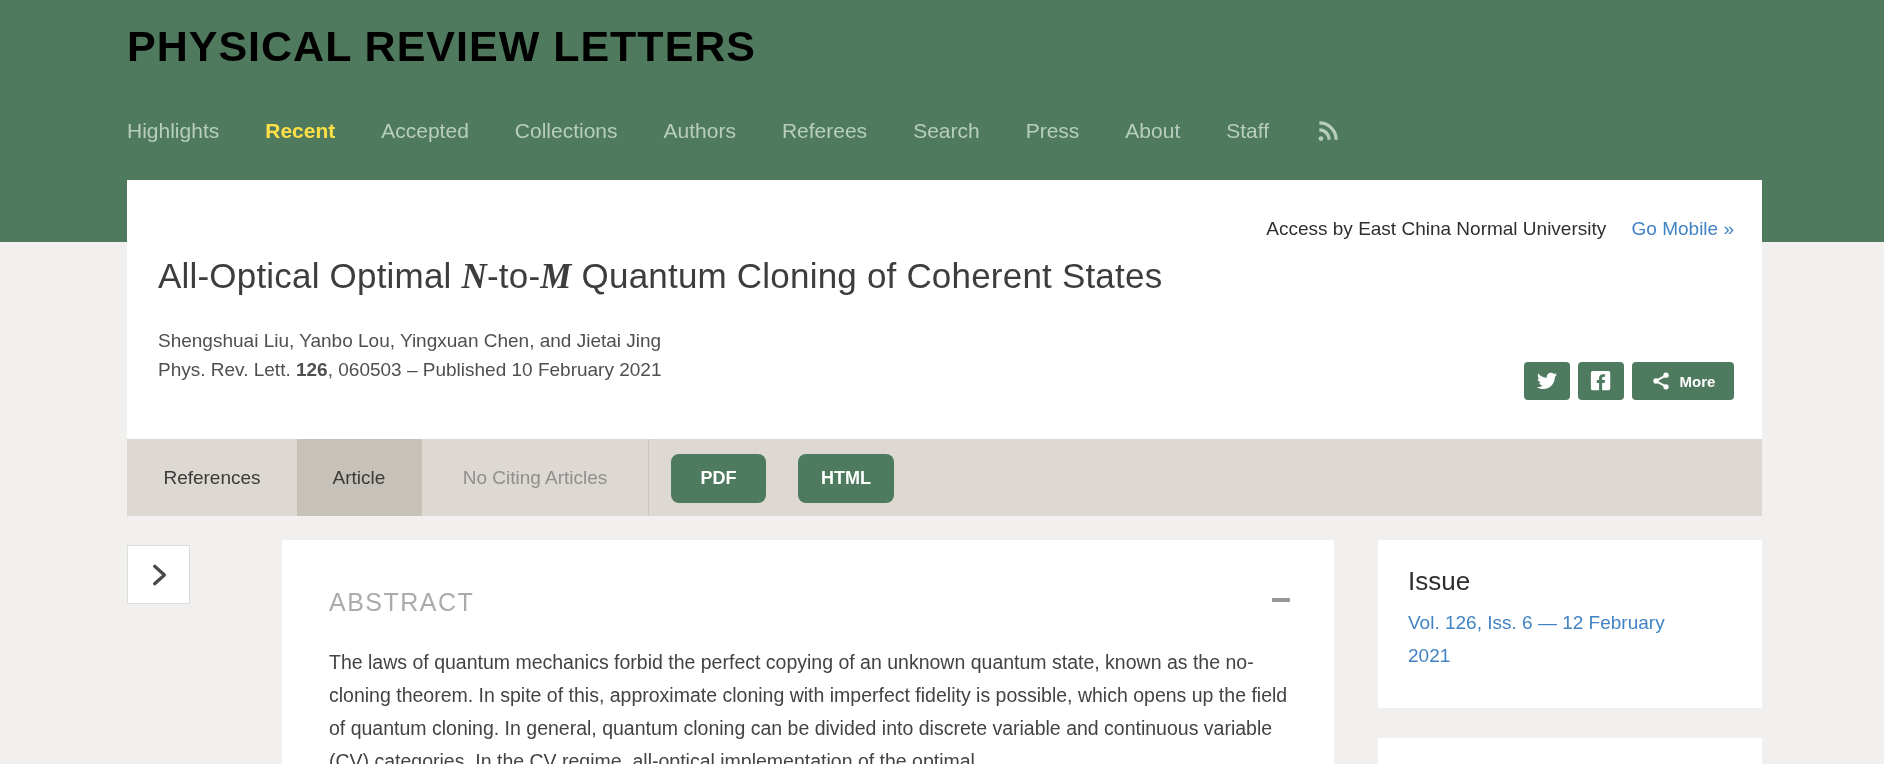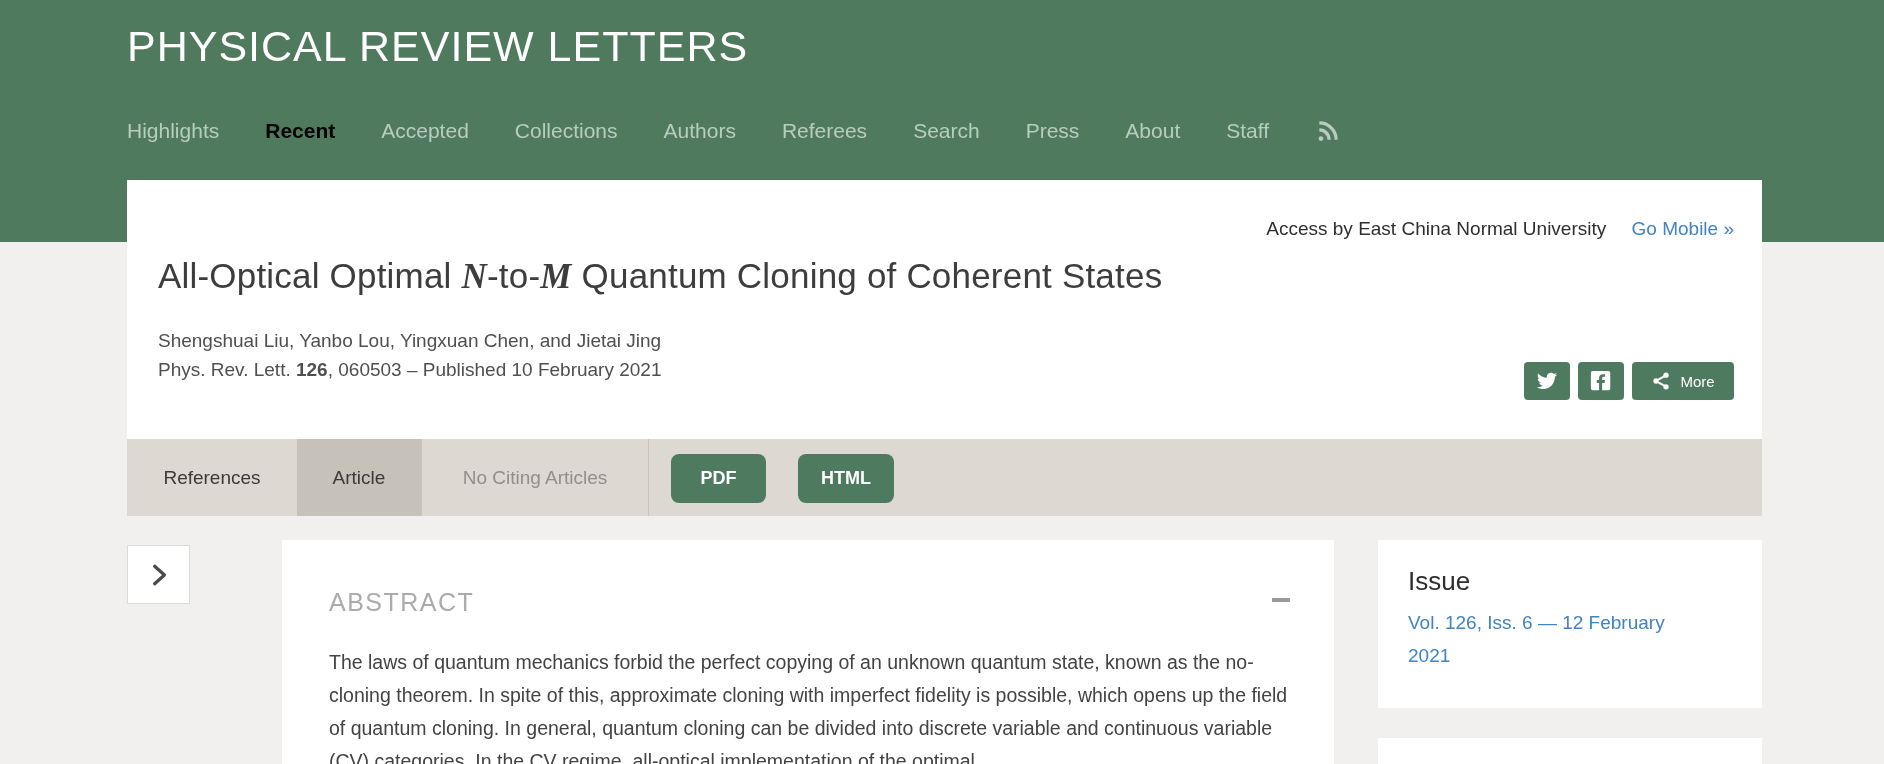--- a/index.html
+++ b/index.html
@@ -10,30 +10,30 @@
     position:relative;
   }
 
   
   .banner {
     position:absolute; left:0; top:0; width:1884px; height:242px;
     background:#507a5e;
   }
   .logo {
     position:absolute; left:127px; top:22px;
-    font-size:43px; font-weight:400; letter-spacing:1px;
-    color:#ffffff;
+    font-size:43px; font-weight:700; letter-spacing:1px;
+    color:#000000;
   }
   .nav {
     position:absolute; left:127px; top:118px;
     display:flex; align-items:center; gap:46px;
     font-size:21px; color:#b7cebf;
   }
   .nav-item { cursor:pointer; white-space:nowrap; }
-  .nav-item.active { color:#000000; font-weight:700; }
+  .nav-item.active { color:#fde047; font-weight:700; }
   .rss { width:26px; height:26px; display:block; }
 
   
   .main-card {
     position:absolute; left:127px; top:180px; width:1635px; height:336px;
     background:#ffffff;
   }
   .access-line {
     position:absolute; top:38px; right:28px;
     font-size:19px; color:#2f2f2f;
@@ -58,21 +58,21 @@
   }
   .citation .vol { font-weight:700; }
 
   .share-row { position:absolute; top:182px; right:28px; display:flex; gap:8px; }
   .share-btn {
     height:38px; background:#4e7b5f; border-radius:4px;
     display:flex; align-items:center; justify-content:center;
     cursor:pointer; color:#fff;
   }
   .share-btn.sq { width:46px; }
-  .share-btn.more { width:102px; gap:9px; font-size:15px; font-weight:400; }
+  .share-btn.more { width:102px; gap:9px; font-size:15px; font-weight:700; }
   .share-btn svg { display:block; }
 
   
   .tabbar {
     position:absolute; left:0; bottom:0; width:1635px; height:77px;
     background:#ddd8d1; display:flex; align-items:stretch;
   }
   .tab {
     display:flex; align-items:center; justify-content:center;
     font-size:19px; color:#3a3a3a; cursor:pointer;

